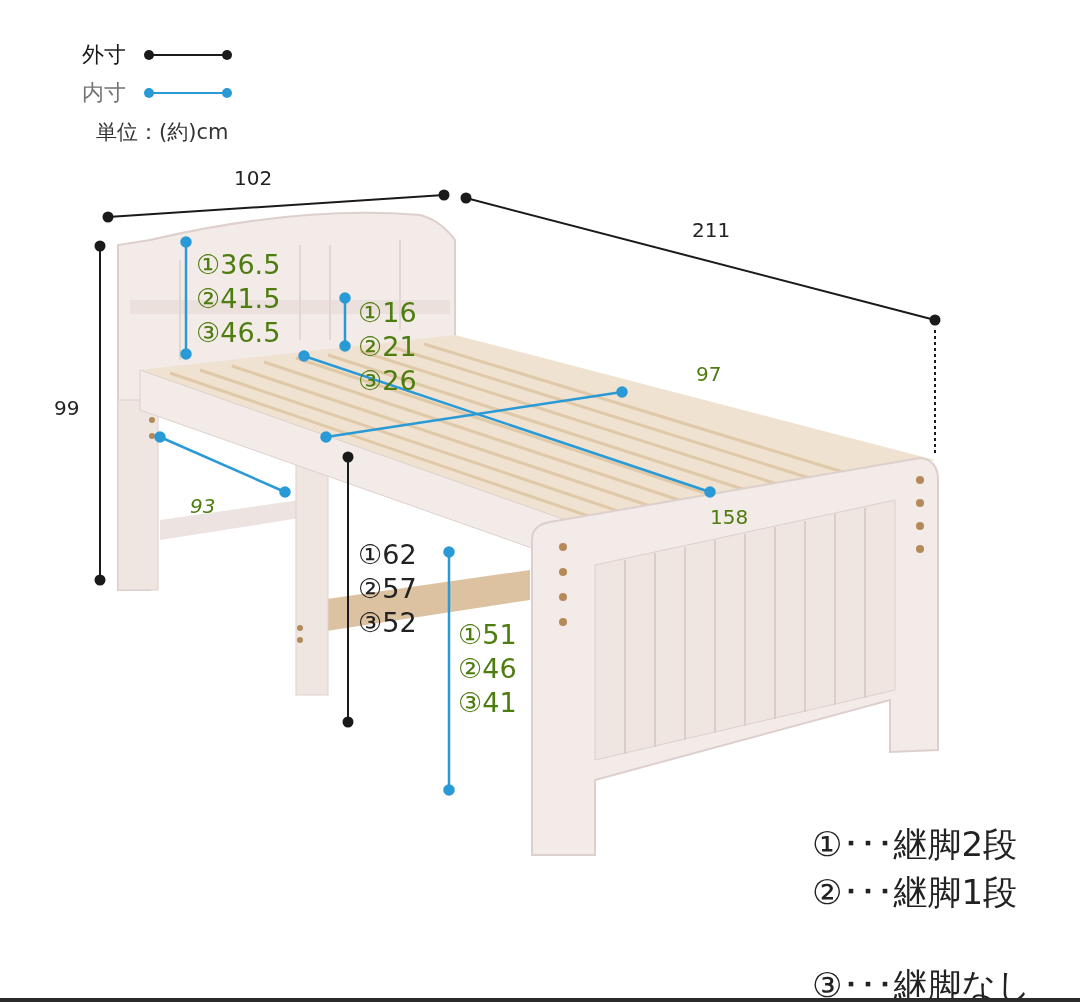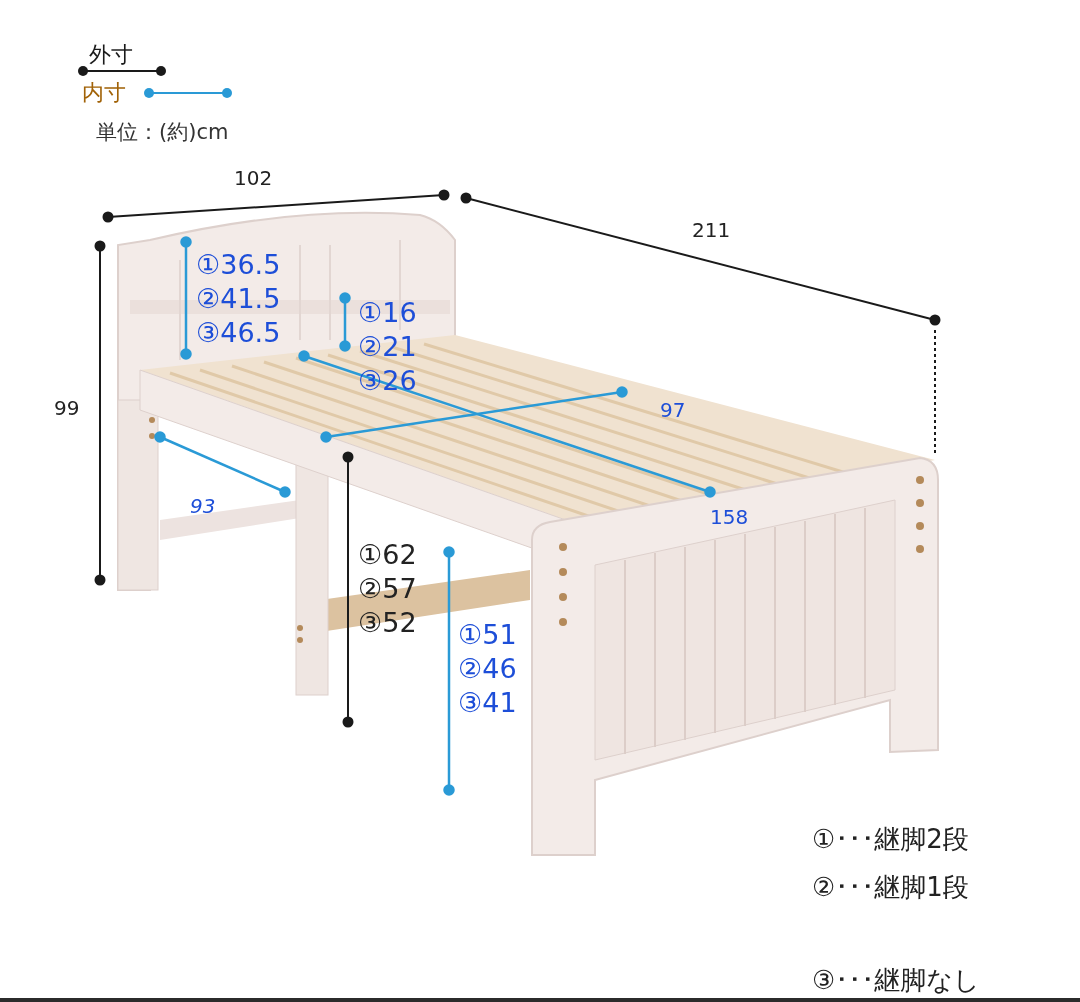--- a/index.html
+++ b/index.html
@@ -5,24 +5,24 @@
   html,body{margin:0;padding:0;background:#ffffff;}
   body{width:1080px;height:1002px;position:relative;overflow:hidden;font-family:"DejaVu Sans","Liberation Sans",sans-serif;}
   .legend-row{position:absolute;left:82px;display:flex;align-items:center;font-size:22px;}
   .legend-label{width:66px;}
   .legend-line{position:relative;width:80px;height:2px;}
   .legend-line::before,.legend-line::after{content:"";position:absolute;top:-4px;width:10px;height:10px;border-radius:50%;background:inherit;}
   .legend-line::before{left:-4px;}
   .legend-line::after{right:-4px;}
   .unit{position:absolute;left:96px;top:118px;font-size:21px;color:#333;}
   .dim-text{position:absolute;font-size:20px;color:#222;}
-  .dim-blue{color:#1d4ed8;}
+  .dim-blue{color:#4d7c0f;}
   .stack{position:absolute;font-size:27px;line-height:34px;}
   .stack div{white-space:nowrap;}
-  .note{position:absolute;left:812px;font-size:26px;color:#222;}
+  .note{position:absolute;left:812px;font-size:34px;color:#222;}
   svg{position:absolute;left:0;top:0;}
   .bottom-rule{position:absolute;left:0;top:998px;width:1080px;height:4px;background:#2b2b2b;}
 </style>
 </head>
 <body>
 
 <svg width="1080" height="1002" viewBox="0 0 1080 1002">
 
   <polygon points="320,600 530,570 530,600 320,632" fill="#dcc2a0"></polygon>
   <polygon points="160,520 300,500 300,518 160,540" fill="#ede3e0"></polygon>
@@ -114,26 +114,26 @@
       <circle cx="622" cy="392" r="4.5"></circle>
     <line x1="160" y1="437" x2="285" y2="492"></line>
     <circle cx="160" cy="437" r="4.5"></circle>
       <circle cx="285" cy="492" r="4.5"></circle>
     <line x1="449" y1="552" x2="449" y2="790"></line>
     <circle cx="449" cy="552" r="4.5"></circle>
       <circle cx="449" cy="790" r="4.5"></circle>
   </g>
 </svg>
 
-<div class="legend-row" style="top:40px;flex-direction:column;">
+<div class="legend-row" style="top:40px;">
   <span class="legend-label" style="color:#1a1a1a;">外寸</span>
   <span class="legend-line" style="background:#1a1a1a;"></span>
 </div>
 <div class="legend-row" style="top:78px;">
-  <span class="legend-label" style="color:#a16207;">内寸</span>
+  <span class="legend-label" style="color:#737373;">内寸</span>
   <span class="legend-line" style="background:#2a9ad6;"></span>
 </div>
 <div class="unit">単位：(約)cm</div>
 
 <div class="dim-text" style="left:234px;top:166px;">102</div>
 <div class="dim-text" style="left:692px;top:218px;">211</div>
 <div class="dim-text" style="left:54px;top:396px;">99</div>
 <div class="stack" style="left:358px;top:538px;color:#222;">
   <div>①62</div>
   <div>②57</div>
@@ -143,21 +143,21 @@
 <div class="stack dim-blue" style="left:196px;top:248px;">
   <div>①36.5</div>
   <div>②41.5</div>
   <div>③46.5</div>
 </div>
 <div class="stack dim-blue" style="left:358px;top:248px;margin-top:48px;">
   <div>①16</div>
   <div>②21</div>
   <div>③26</div>
 </div>
-<div class="dim-text dim-blue" style="left:660px;top:362px;margin-top:36px;">97</div>
+<div class="dim-text dim-blue" style="left:696px;top:362px;">97</div>
 <div class="dim-text dim-blue" style="left:710px;top:505px;">158</div>
 <div class="dim-text dim-blue" style="left:190px;top:494px;font-style:italic;">93</div>
 <div class="stack dim-blue" style="left:458px;top:618px;">
   <div>①51</div>
   <div>②46</div>
   <div>③41</div>
 </div>
 
 <div class="note" style="top:822px;">①･･･継脚2段</div>
 <div class="note" style="top:870px;">②･･･継脚1段</div>

